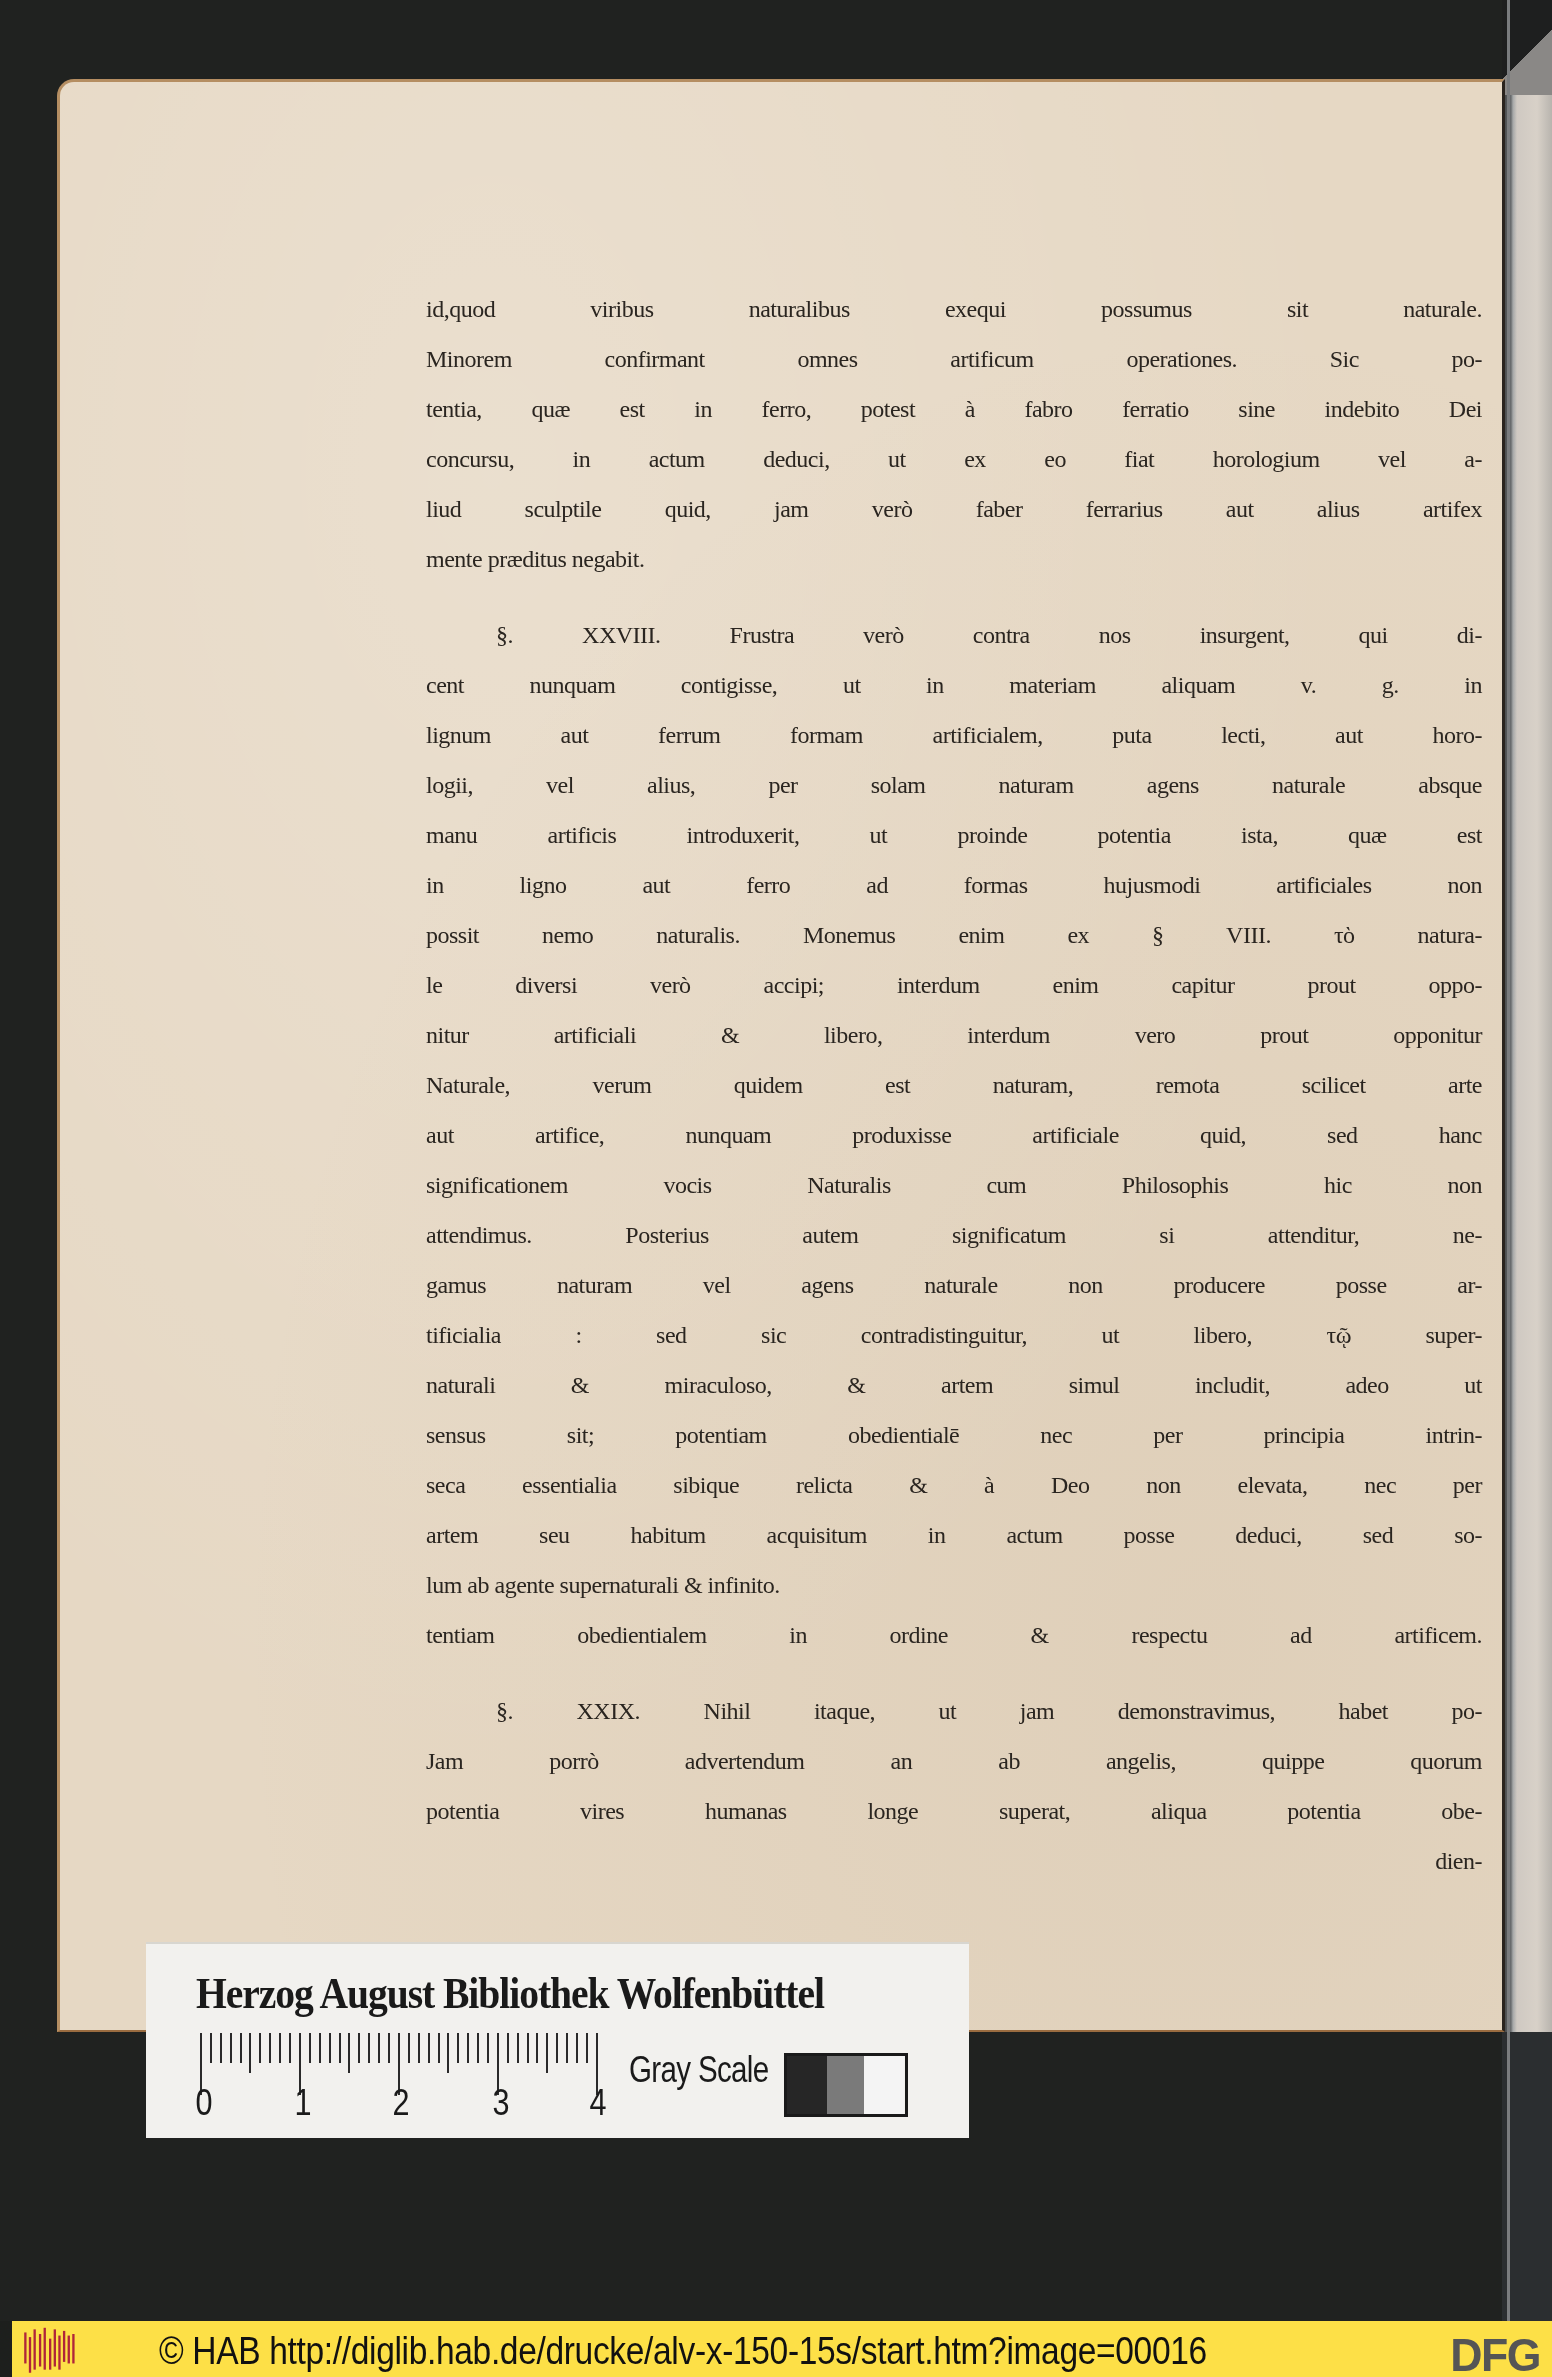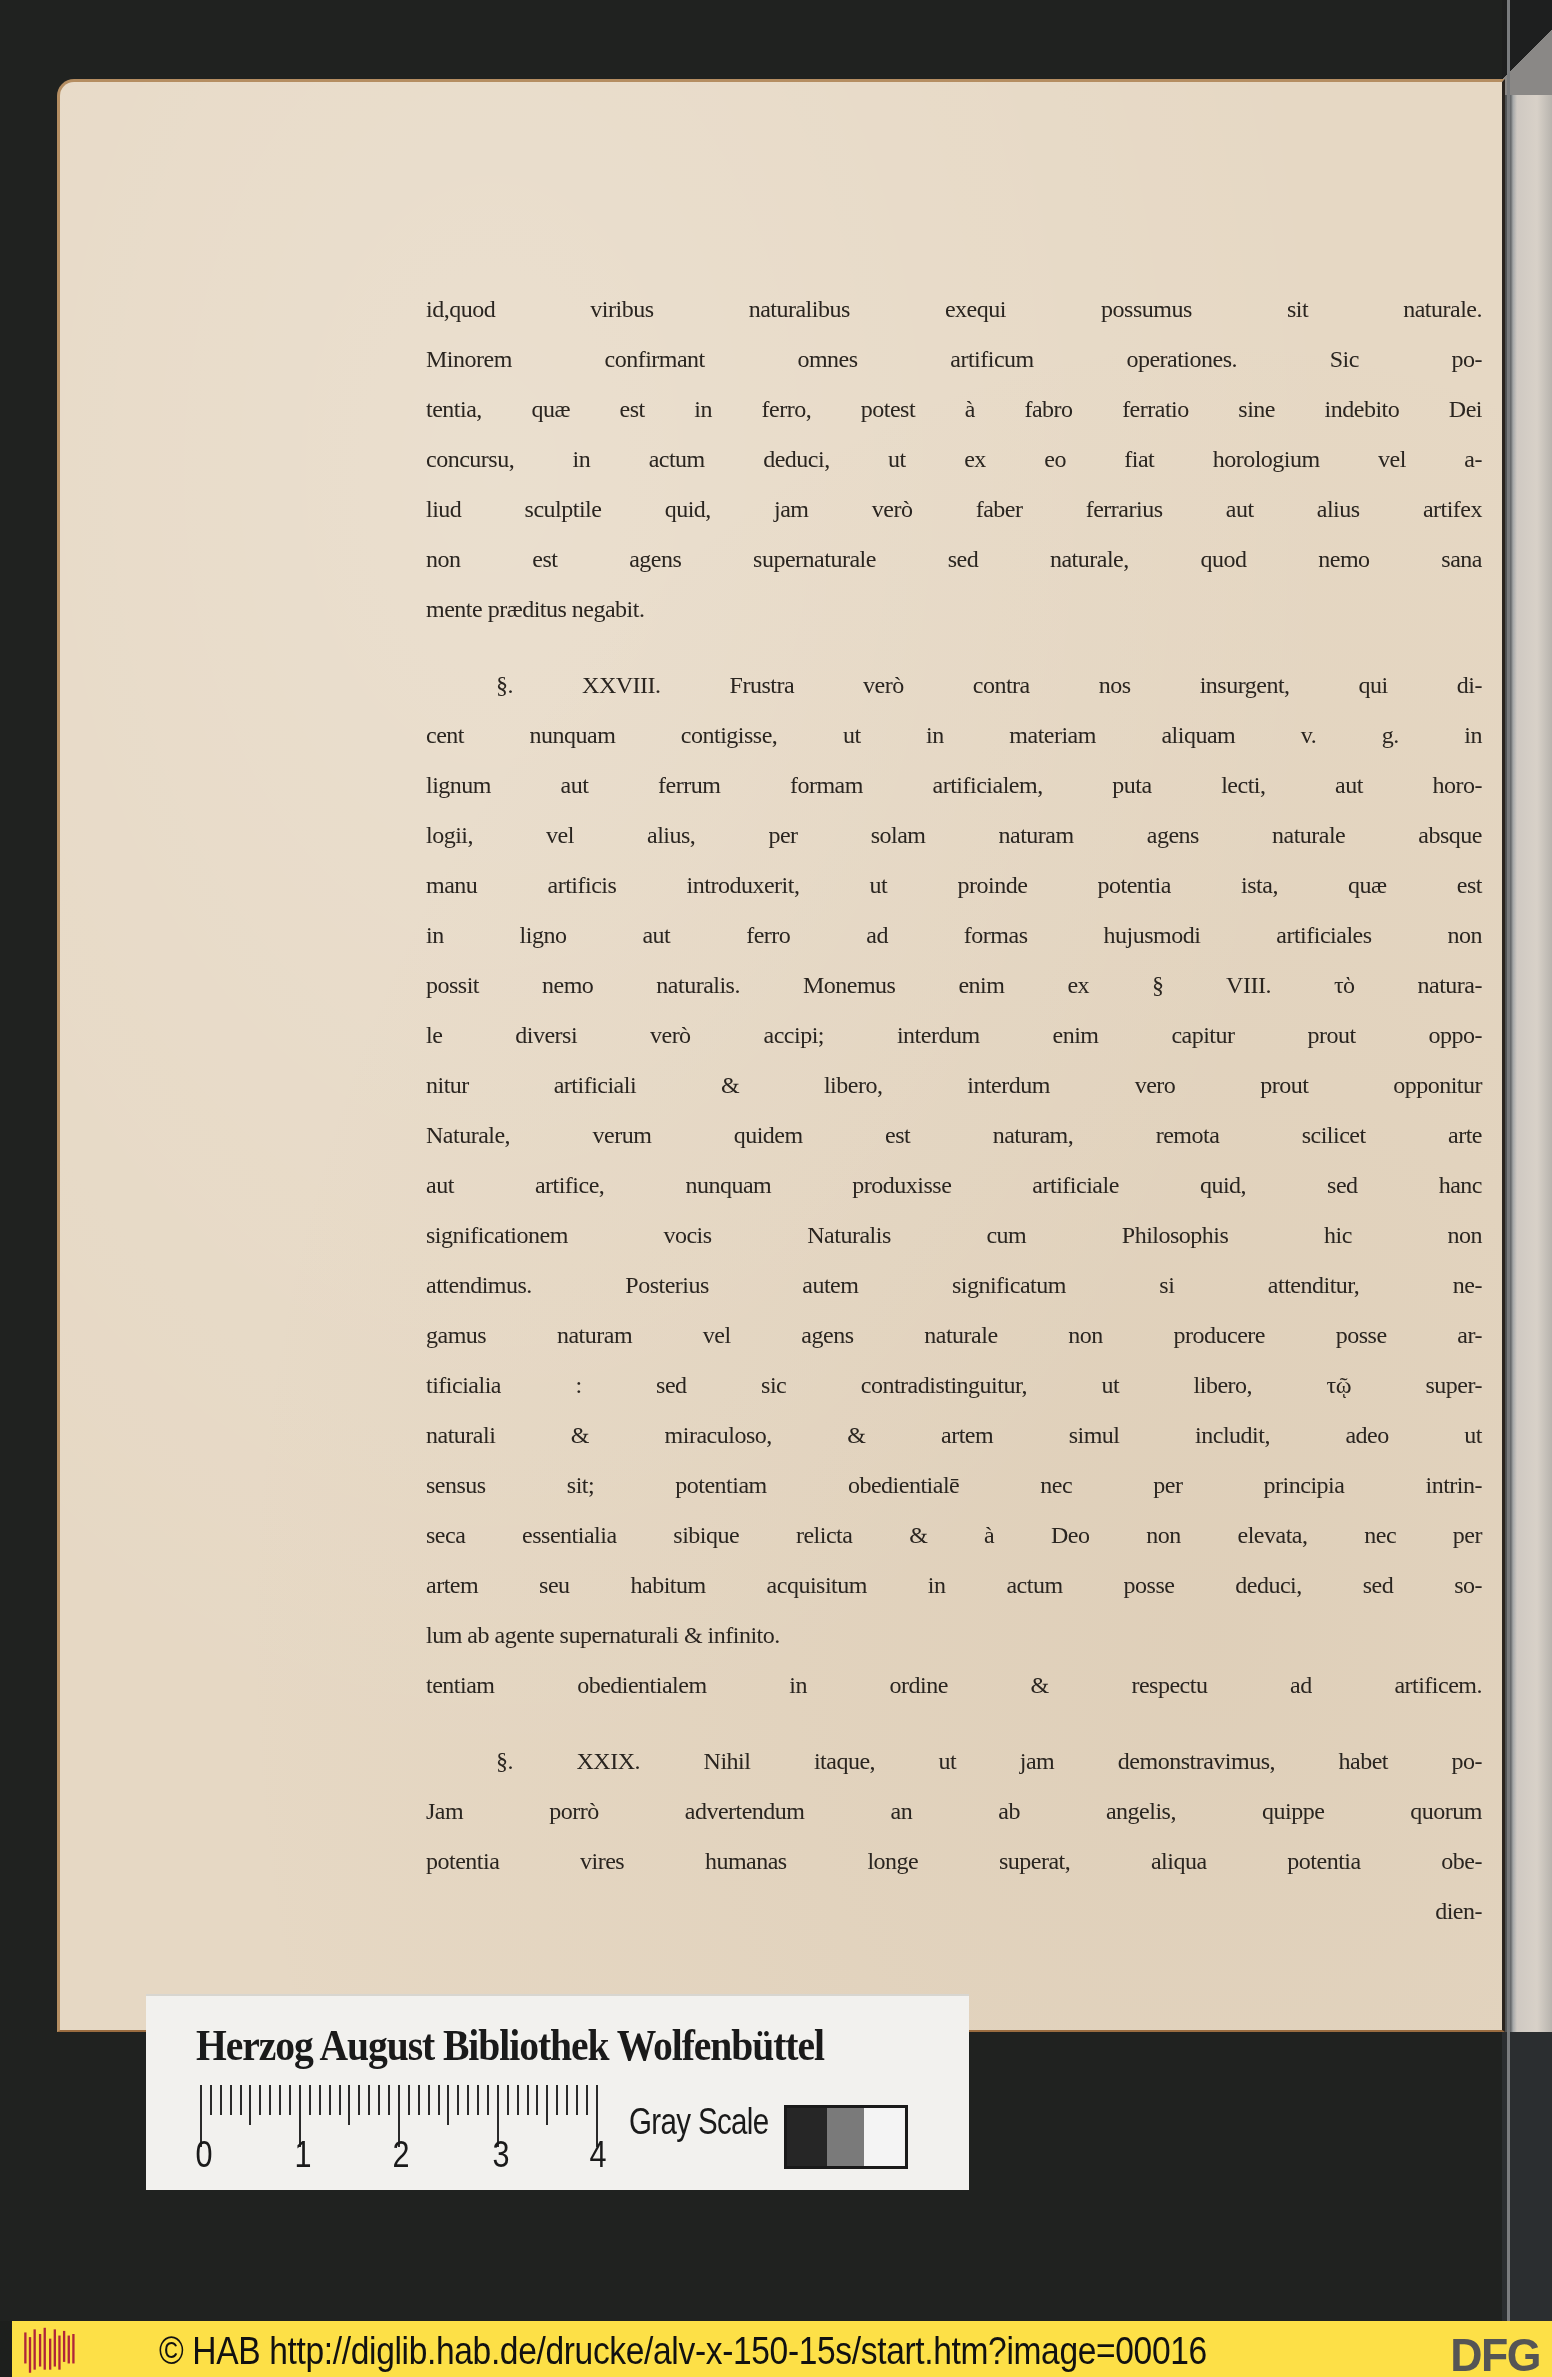--- a/index.html
+++ b/index.html
@@ -54,21 +54,21 @@
     .line {
       display: block; white-space: nowrap;
       text-align: justify; text-align-last: justify;
       height: 50px;
     }
     .line.last { text-align-last: left; }
     .line.indent { padding-left: 70px; margin-top: 26px; }
     .line.right { text-align: right; text-align-last: right; }
 
     .color-card {
-      position: absolute; left: 146px; top: 1994px; width: 823px; height: 194px;
+      position: absolute; left: 146px; top: 1942px; width: 823px; height: 194px;
       background: #f2f1ee;
       border-top: 2.3px solid #d8d6d0;
     }
     .card-title {
       position: absolute; left: 50px; top: 23px;
       font-family: "Liberation Serif", serif; font-weight: bold;
       font-size: 45px; letter-spacing: -1.2px; color: #1a1a1a;
       transform: scaleX(0.88); transform-origin: left top;
     }
     .ruler {
@@ -121,21 +121,20 @@
 <div class="binding-line"></div>
 
 <div class="page">
   <div class="text-block" id="text-block">
 
     <span class="line">id,quod viribus naturalibus exequi possumus sit naturale.</span>
     <span class="line">Minorem confirmant omnes artificum operationes. Sic po-</span>
     <span class="line">tentia, quæ est in ferro, potest à fabro ferratio sine indebito Dei</span>
     <span class="line">concursu, in actum deduci, ut ex eo fiat horologium vel a-</span>
     <span class="line">liud sculptile quid, jam verò faber ferrarius aut alius artifex</span>
-    <span class="line">non est agens supernaturale sed naturale, quod nemo sana</span>
     <span class="line last">mente præditus negabit.</span>
     <span class="line indent">§. XXVIII.  Frustra verò contra nos insurgent, qui di-</span>
     <span class="line">cent nunquam contigisse, ut in materiam aliquam v. g. in</span>
     <span class="line">lignum aut ferrum formam artificialem, puta lecti, aut horo-</span>
     <span class="line">logii, vel alius, per solam naturam agens naturale absque</span>
     <span class="line">manu artificis introduxerit, ut proinde potentia ista, quæ est</span>
     <span class="line">in ligno aut ferro ad formas hujusmodi artificiales non</span>
     <span class="line">possit nemo naturalis.   Monemus enim ex § VIII. τὸ natura-</span>
     <span class="line">le diversi verò accipi; interdum enim capitur prout oppo-</span>
     <span class="line">nitur artificiali &amp; libero, interdum vero prout opponitur</span>

